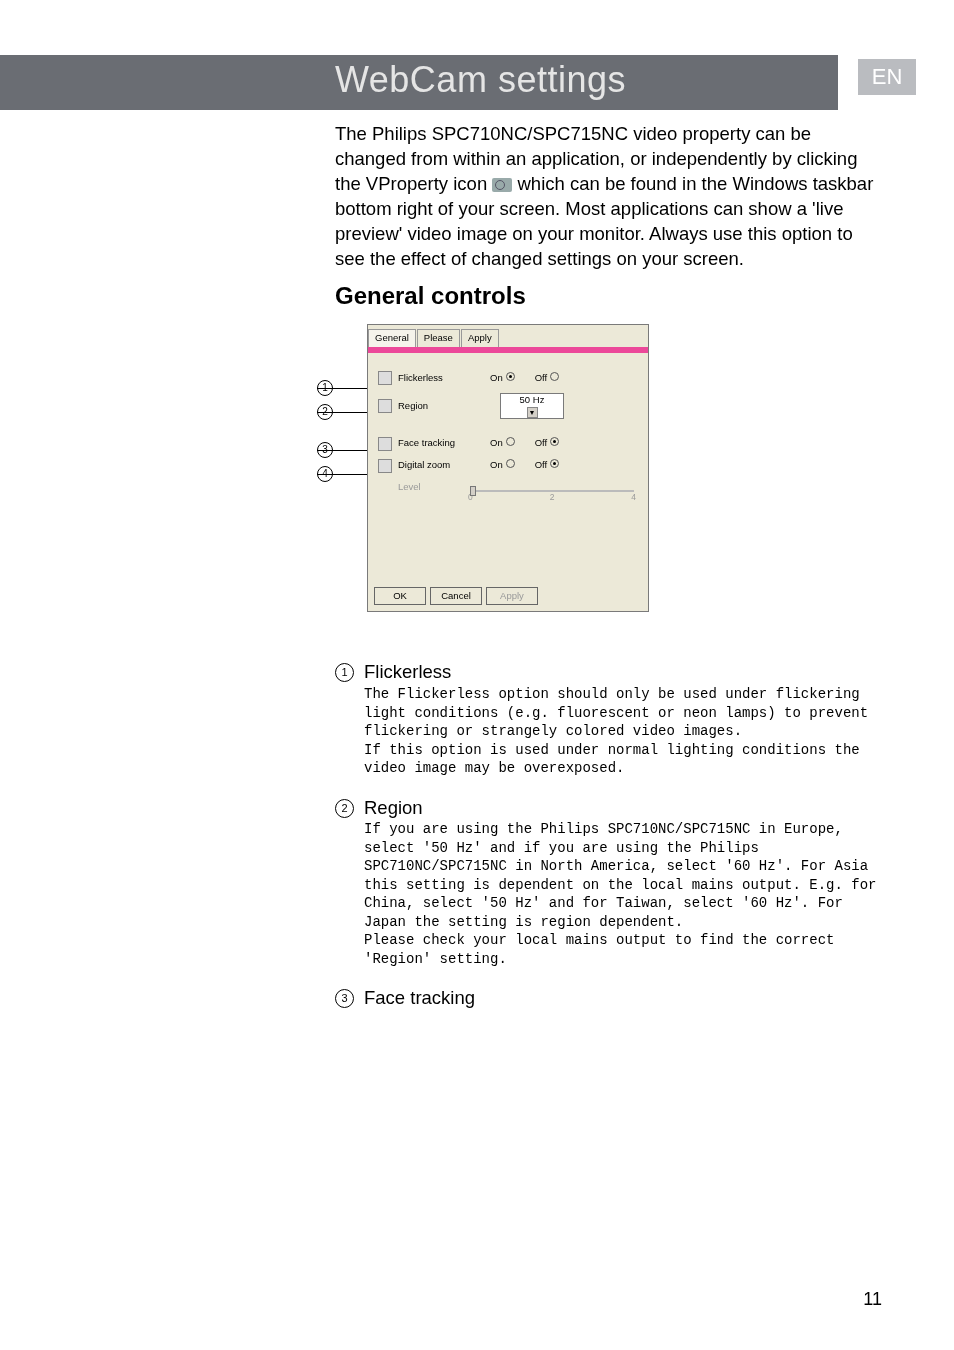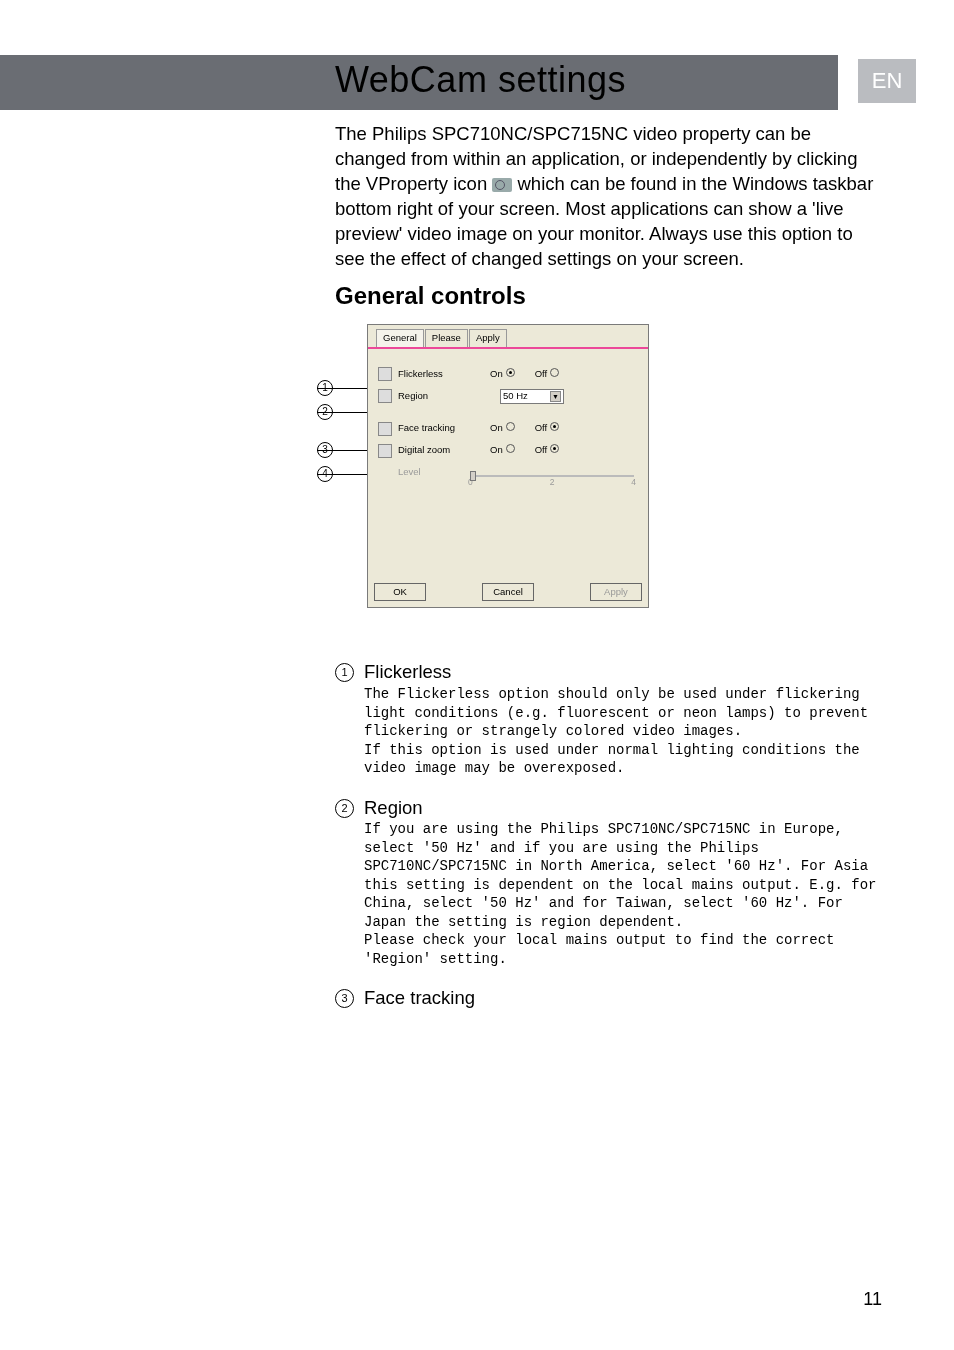--- a/index.html
+++ b/index.html
@@ -6,55 +6,55 @@
   body {
     width: 954px;
     height: 1350px;
     background: #ffffff;
     font-family: "Gill Sans", "Gill Sans MT", "Trebuchet MS", sans-serif;
     color: #000;
     position: relative;
   }
   .header-row { display: flex; margin-top: 55px; }
   .left-gutter-solid { width: 100px; background: #6a6d73; height: 55px; }
-  .title-bar { flex: 0 0 738px; background: #6a6d73; color: #000000; font-size: 36px; font-weight: 300; padding: 4px 0 6px 235px; letter-spacing: 0.5px; }
-  .lang-badge { width: 58px; height: 44px; background: #babcc0; color: #fff; font-size: 22px; display: flex; align-items: center; justify-content: center; margin-left: 20px; margin-top: 4px; }
+  .title-bar { flex: 0 0 738px; background: #6a6d73; color: #e5e5e5; font-size: 36px; font-weight: 300; padding: 4px 0 6px 235px; letter-spacing: 0.5px; }
+  .lang-badge { width: 58px; height: 36px; background: #babcc0; color: #fff; font-size: 22px; display: flex; align-items: center; justify-content: center; margin-left: 20px; margin-top: 4px; }
   .content { margin-left: 335px; margin-right: 70px; margin-top: 12px; font-size: 18.5px; line-height: 1.35; }
   .intro-para { font-weight: 300; }
   .inline-icon { display: inline-block; width: 20px; height: 14px; background: #9aa; border-radius: 2px; vertical-align: middle; position: relative; }
   .inline-icon::after { content: ""; position: absolute; left: 3px; top: 2px; width: 8px; height: 8px; border: 1px solid #556; border-radius: 50%; }
   h2.general { font-size: 24px; font-weight: 700; margin-top: 8px; margin-bottom: 12px; }
   .dialog-wrap { position: relative; margin-top: 2px; height: 316px; width: 316px; }
   .callouts { position: absolute; left: -18px; top: 0; }
   .callout { position: absolute; width: 16px; height: 16px; border: 1px solid #000; border-radius: 50%; font-size: 10px; display: flex; align-items: center; justify-content: center; background: #fff; }
   .callout-line { position: absolute; height: 1px; background: #000; }
   .c1 { top: 56px; } .c2 { top: 80px; } .c3 { top: 118px; } .c4 { top: 142px; }
   .l1 { top: 64px; left: 0px; width: 82px; } .l2 { top: 88px; left: 0px; width: 82px; } .l3 { top: 126px; left: 0px; width: 82px; } .l4 { top: 150px; left: 0px; width: 82px; }
   .win-dialog { position: absolute; left: 32px; top: 0; width: 282px; border: 1px solid #7a7a7a; background: #ece9d8; font-family: Tahoma, sans-serif; font-size: 10px; }
   .win-title { background: #4b5f8b; background: linear-gradient(#3b5998,#2a4070); color: #fff; padding: 3px 5px; display: flex; justify-content: space-between; align-items: center; font-size: 10px; font-weight: bold; }
   .win-close { width: 14px; height: 13px; background: #c9c4b4; border: 1px solid #666; display: flex; align-items: center; justify-content: center; font-size: 9px; color: #000; }
-  .win-tabs { display: flex; padding: 4px 4px 0 8px; border-bottom: 2px solid #ec4899; font-size: 9.5px; }
+  .win-tabs { display: flex; padding: 4px 4px 0 0; border-bottom: 6px solid #ec4899; font-size: 9.5px; }
   .win-tab { padding: 2px 6px; border: 1px solid #999; border-bottom: none; margin-right: 1px; background: #ece9d8; }
   .win-tab.active { background: #f5f3eb; }
   .win-body { padding: 18px 10px 6px 10px; min-height: 228px; }
   .win-row { display: flex; align-items: center; margin-bottom: 8px; font-size: 9.5px; color: #000; }
   .win-row.disabled { color: #9a9a9a; }
   .win-ico { width: 14px; height: 14px; border: 1px solid #888; background: #ddd; margin-right: 6px; flex-shrink: 0; }
   .win-label { width: 68px; }
   .win-onoff { display: flex; gap: 20px; margin-left: 24px; }
   .win-radio { display: flex; align-items: flex-start; gap: 3px; }
   .win-radio-dot { width: 9px; height: 9px; border: 1px solid #555; border-radius: 50%; display: inline-block; position: relative; }
   .win-radio-dot.sel::after { content: ""; position: absolute; left: 2px; top: 2px; width: 3px; height: 3px; background: #000; border-radius: 50%; }
-  .win-select { border: 1px solid #7a7a7a; background: #fff; padding: 0 2px; width: 64px; display: flex; justify-content: space-between; align-items: center; margin-left: 34px; }
+  .win-select { border: 1px solid #7a7a7a; background: #fff; padding: 0 2px; width: 64px; display: flex; justify-content: space-between; align-items: center; margin-left: 34px; flex-direction: column; }
   .win-select-arrow { width: 11px; height: 11px; background: #d4d0c8; border: 1px solid #888; font-size: 7px; display: flex; align-items: center; justify-content: center; }
   .win-slider-row { display: flex; align-items: center; margin-left: 88px; gap: 4px; font-size: 8.5px; color: #9a9a9a; }
   .win-slider { flex: 1; height: 2px; background: #bbb; position: relative; margin: 0 4px; }
   .win-slider-thumb { position: absolute; left: 0; top: -4px; width: 6px; height: 10px; background: #d4d0c8; border: 1px solid #777; }
   .win-slider-ticks { display: flex; justify-content: space-between; margin-left: 88px; font-size: 8.5px; color: #9a9a9a; padding: 0 2px; }
-  .win-buttons { display: flex; justify-content: space-between; padding: 6px; gap: 4px; }
+  .win-buttons { display: flex; justify-content: flex-start; padding: 6px; gap: 4px; }
   .win-btn { width: 52px; height: 18px; border: 1px solid #666; background: #ece9d8; font-size: 9.5px; display: flex; align-items: center; justify-content: center; }
   .win-btn.disabled { color: #999; }
   .desc-block { margin-top: 20px; }
   .desc-item { display: flex; margin-bottom: 18px; }
   .desc-num { width: 19px; height: 19px; border: 1px solid #000; border-radius: 50%; font-size: 11px; display: flex; align-items: center; justify-content: center; flex-shrink: 0; margin-right: 10px; margin-top: 3px; }
   .desc-body { flex: 1; }
   .desc-title { font-weight: 400; font-size: 18.5px; }
   .desc-text { font-weight: 300; font-size: 14px; line-height: 1.32; font-family: Liberation Mono, monospace; }
   .page-num { position: absolute; bottom: 40px; right: 72px; font-size: 18px; }
 </style>

